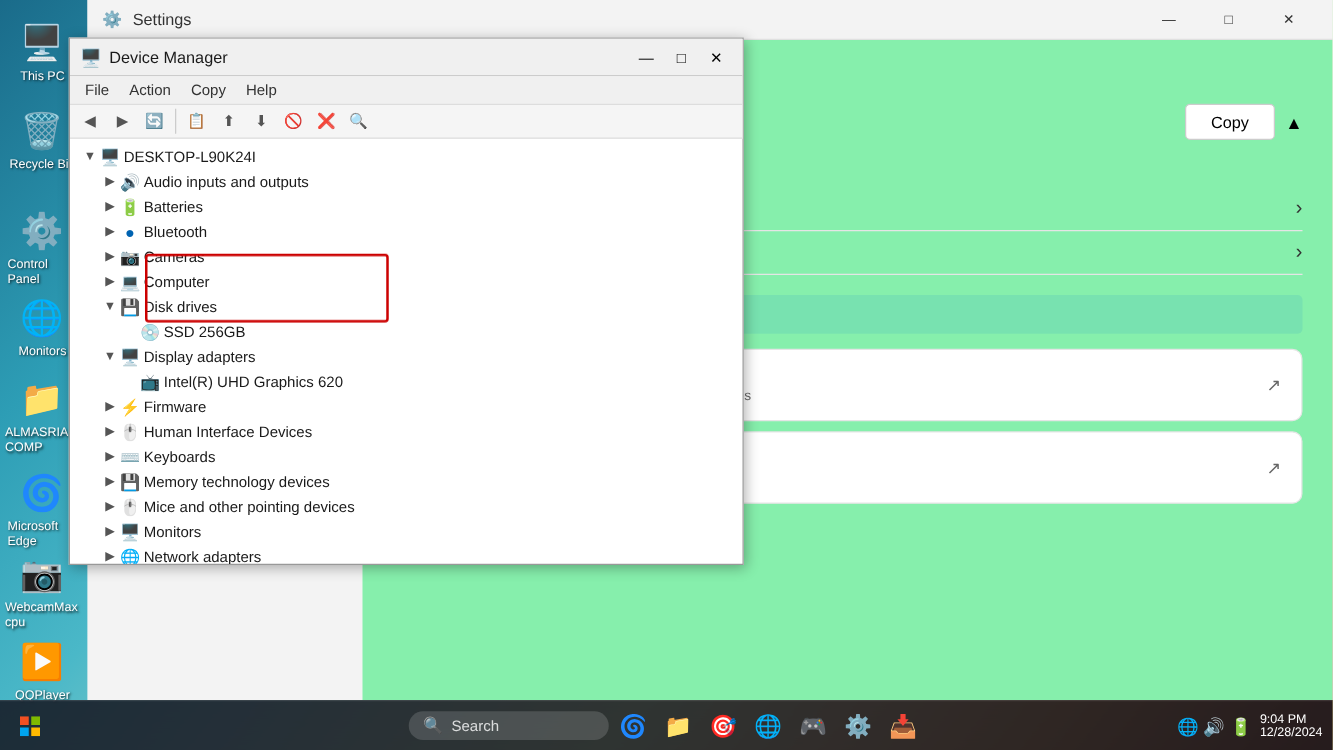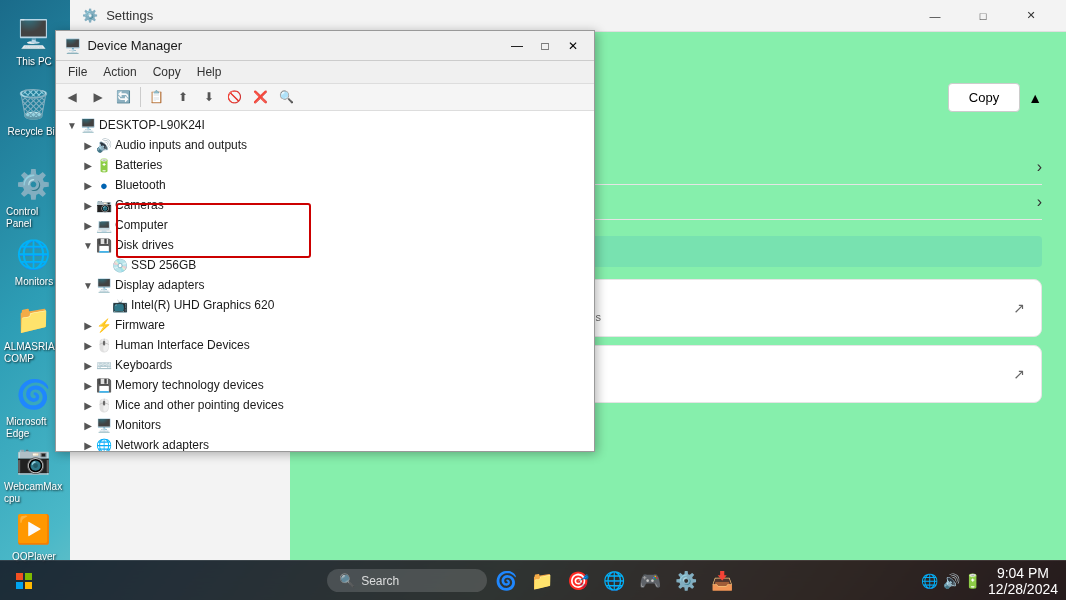--- a/index.html
+++ b/index.html
@@ -717,20 +717,20 @@
       <div class="taskbar-icon" style="font-size:18px;">⚙️</div>
       <div class="taskbar-icon" style="font-size:18px;">📥</div>
     </div>
 
     <div class="taskbar-right">
       <div class="system-tray">
         <span style="color:white;font-size:14px;">🌐</span>
         <span style="color:white;font-size:14px;">🔊</span>
         <span style="color:white;font-size:14px;">🔋</span>
       </div>
-      <div style="color:white;font-size:14px;text-align:center;cursor:pointer;">
+      <div style="color:white;font-size:10px;text-align:left;cursor:pointer;">
         <div>9:04 PM</div>
         <div>12/28/2024</div>
       </div>
     </div>
   </div>
 
 </div>
 
 </body></html>

